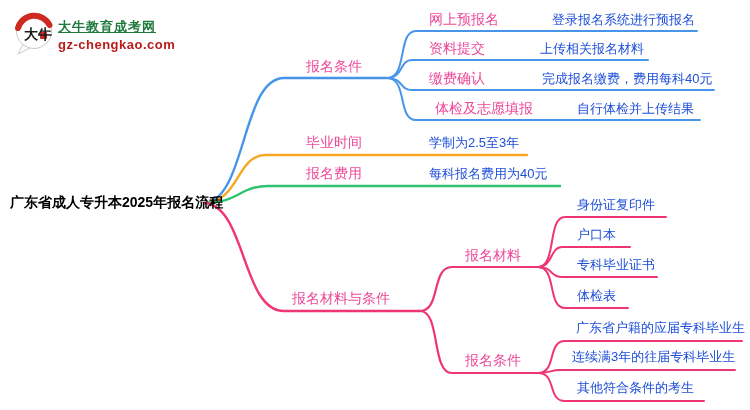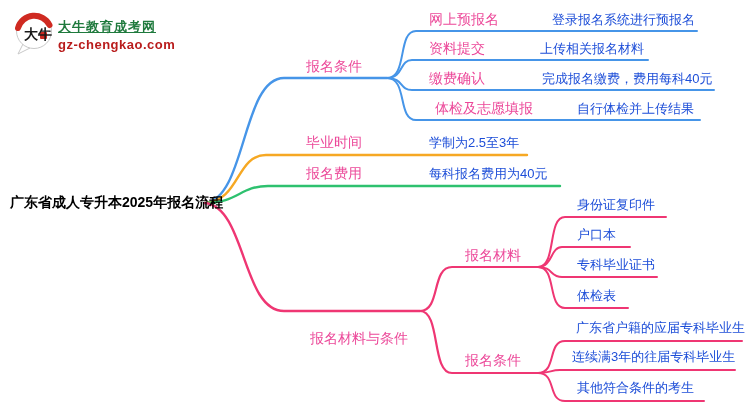--- a/index.html
+++ b/index.html
@@ -59,21 +59,21 @@
     <path stroke-width="2" d="M538,373 C557,373 547,341 565,341 H742" stroke="#ef3673"></path>
     <path stroke-width="2" d="M538,373 C551,373 550,370 560,370 H735" stroke="#ef3673"></path>
     <path stroke-width="2" d="M538,373 C557,373 547,401 565,401 H704" stroke="#ef3673"></path>
   </svg>
 
   <div class="node-label root" style="left:10px;top:194px;">广东省成人专升本2025年报名流程</div>
 
   <div class="node-label" style="left:306px;top:58px;">报名条件</div>
   <div class="node-label" style="left:306px;top:134px;">毕业时间</div>
   <div class="node-label" style="left:306px;top:165px;">报名费用</div>
-  <div class="node-label" style="left:310px;top:290px;margin-top:40px;">报名材料与条件</div>
+  <div class="node-label" style="left:292px;top:290px;">报名材料与条件</div>
 
   <div class="node-label" style="left:429px;top:11px;">网上预报名</div>
   <div class="node-label" style="left:429px;top:40px;">资料提交</div>
   <div class="node-label" style="left:429px;top:70px;">缴费确认</div>
   <div class="node-label" style="left:435px;top:100px;">体检及志愿填报</div>
 
   <div class="node-label leaf" style="left:552px;top:12px;">登录报名系统进行预报名</div>
   <div class="node-label leaf" style="left:540px;top:41px;">上传相关报名材料</div>
   <div class="node-label leaf" style="left:542px;top:71px;">完成报名缴费，费用每科40元</div>
   <div class="node-label leaf" style="left:577px;top:101px;">自行体检并上传结果</div>

